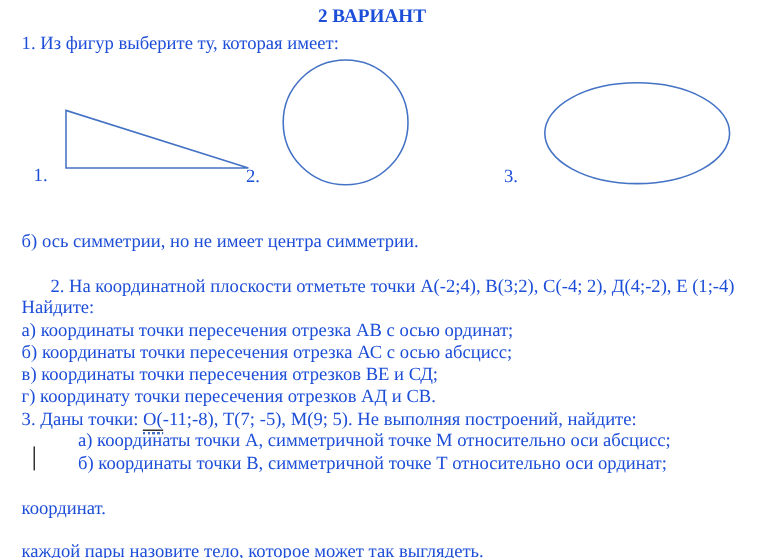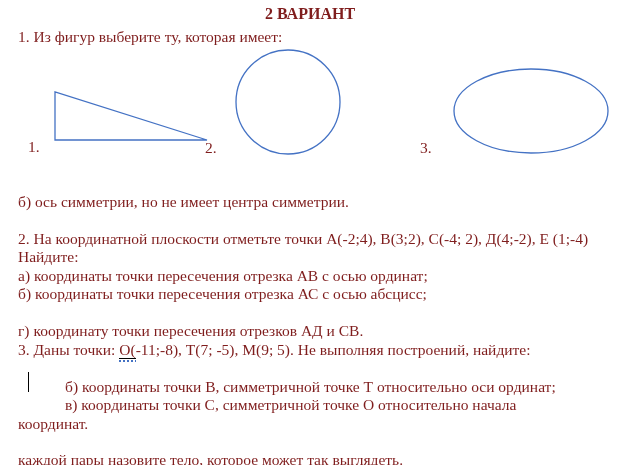--- a/index.html
+++ b/index.html
@@ -3,21 +3,21 @@
 <meta charset="utf-8">
 <style>
   * { margin:0; padding:0; box-sizing:border-box; }
   html,body { background:#fff; }
   .page {
     position:relative;
     width:620px; height:465px;
     background:#ffffff;
     font-family:"Liberation Serif", serif;
     font-size:15.5px;
-    color:#7f1d1d;
+    color:#1d4ed8;
     overflow:hidden;
   }
   .line {
     position:absolute;
     left:18px;
     white-space:nowrap;
     line-height:19px;
   }
   .line.indent { left:65px; }
   .title {
@@ -67,29 +67,30 @@
     <circle cx="288" cy="102" r="52" fill="none" stroke="#4472C4" stroke-width="1.3"></circle>
     <ellipse cx="531" cy="111" rx="77" ry="42" fill="none" stroke="#4472C4" stroke-width="1.3"></ellipse>
   </svg>
 
   <div class="fig-label" style="left:28px; top:137px;">1.</div>
   <div class="fig-label" style="left:205px; top:138px;">2.</div>
   <div class="fig-label" style="left:420px; top:138px;">3.</div>
 
   <div class="line" style="top:192px;">б) ось симметрии, но не имеет центра симметрии.</div>
 
-  <div class="line" style="top:229px;">2. На координатной плоскости отметьте точки А(-2;4), В(3;2), С(-4; 2), Д(4;-2), Е (1;-4)</div>
+  <div class="line" style="top:229px;margin-left:24px;">2. На координатной плоскости отметьте точки А(-2;4), В(3;2), С(-4; 2), Д(4;-2), Е (1;-4)</div>
   <div class="line" style="top:247px;">Найдите:</div>
   <div class="line" style="top:284px;">б) координаты точки пересечения отрезка АС с осью абсцисс;</div>
   <div class="line" style="top:266px;">а) координаты точки пересечения отрезка АВ с осью ординат;</div>
+  <div class="line" style="top:303px;">в) координаты точки пересечения отрезков ВЕ и СД;</div>
   <div class="line" style="top:321px;">г) координату точки пересечения отрезков АД и СВ.</div>
 
   <div class="line" style="top:340px;text-align:center;"><span>3. Даны точки: </span><span class="spell-underline">О(</span><span>-11;-8), Т(7; -5), М(9; 5). Не выполняя построений, найдите:</span></div>
 
   <div class="change-bar"></div>
 
+  <div class="line indent" style="top:358px;">а) координаты точки А, симметричной точке М относительно оси абсцисс;</div>
   <div class="line indent" style="top:377px;">б) координаты точки В, симметричной точке Т относительно оси ординат;</div>
-  <div class="line indent" style="top:395px;">в) координаты точки С, симметричной точке О относительно начала</div>
   <div class="line" style="top:414px;text-align:center;">координат.</div>
 
   <div class="line" style="top:450px;">каждой пары назовите тело, которое может так выглядеть.</div>
 
 </div>
 
 </body></html>

